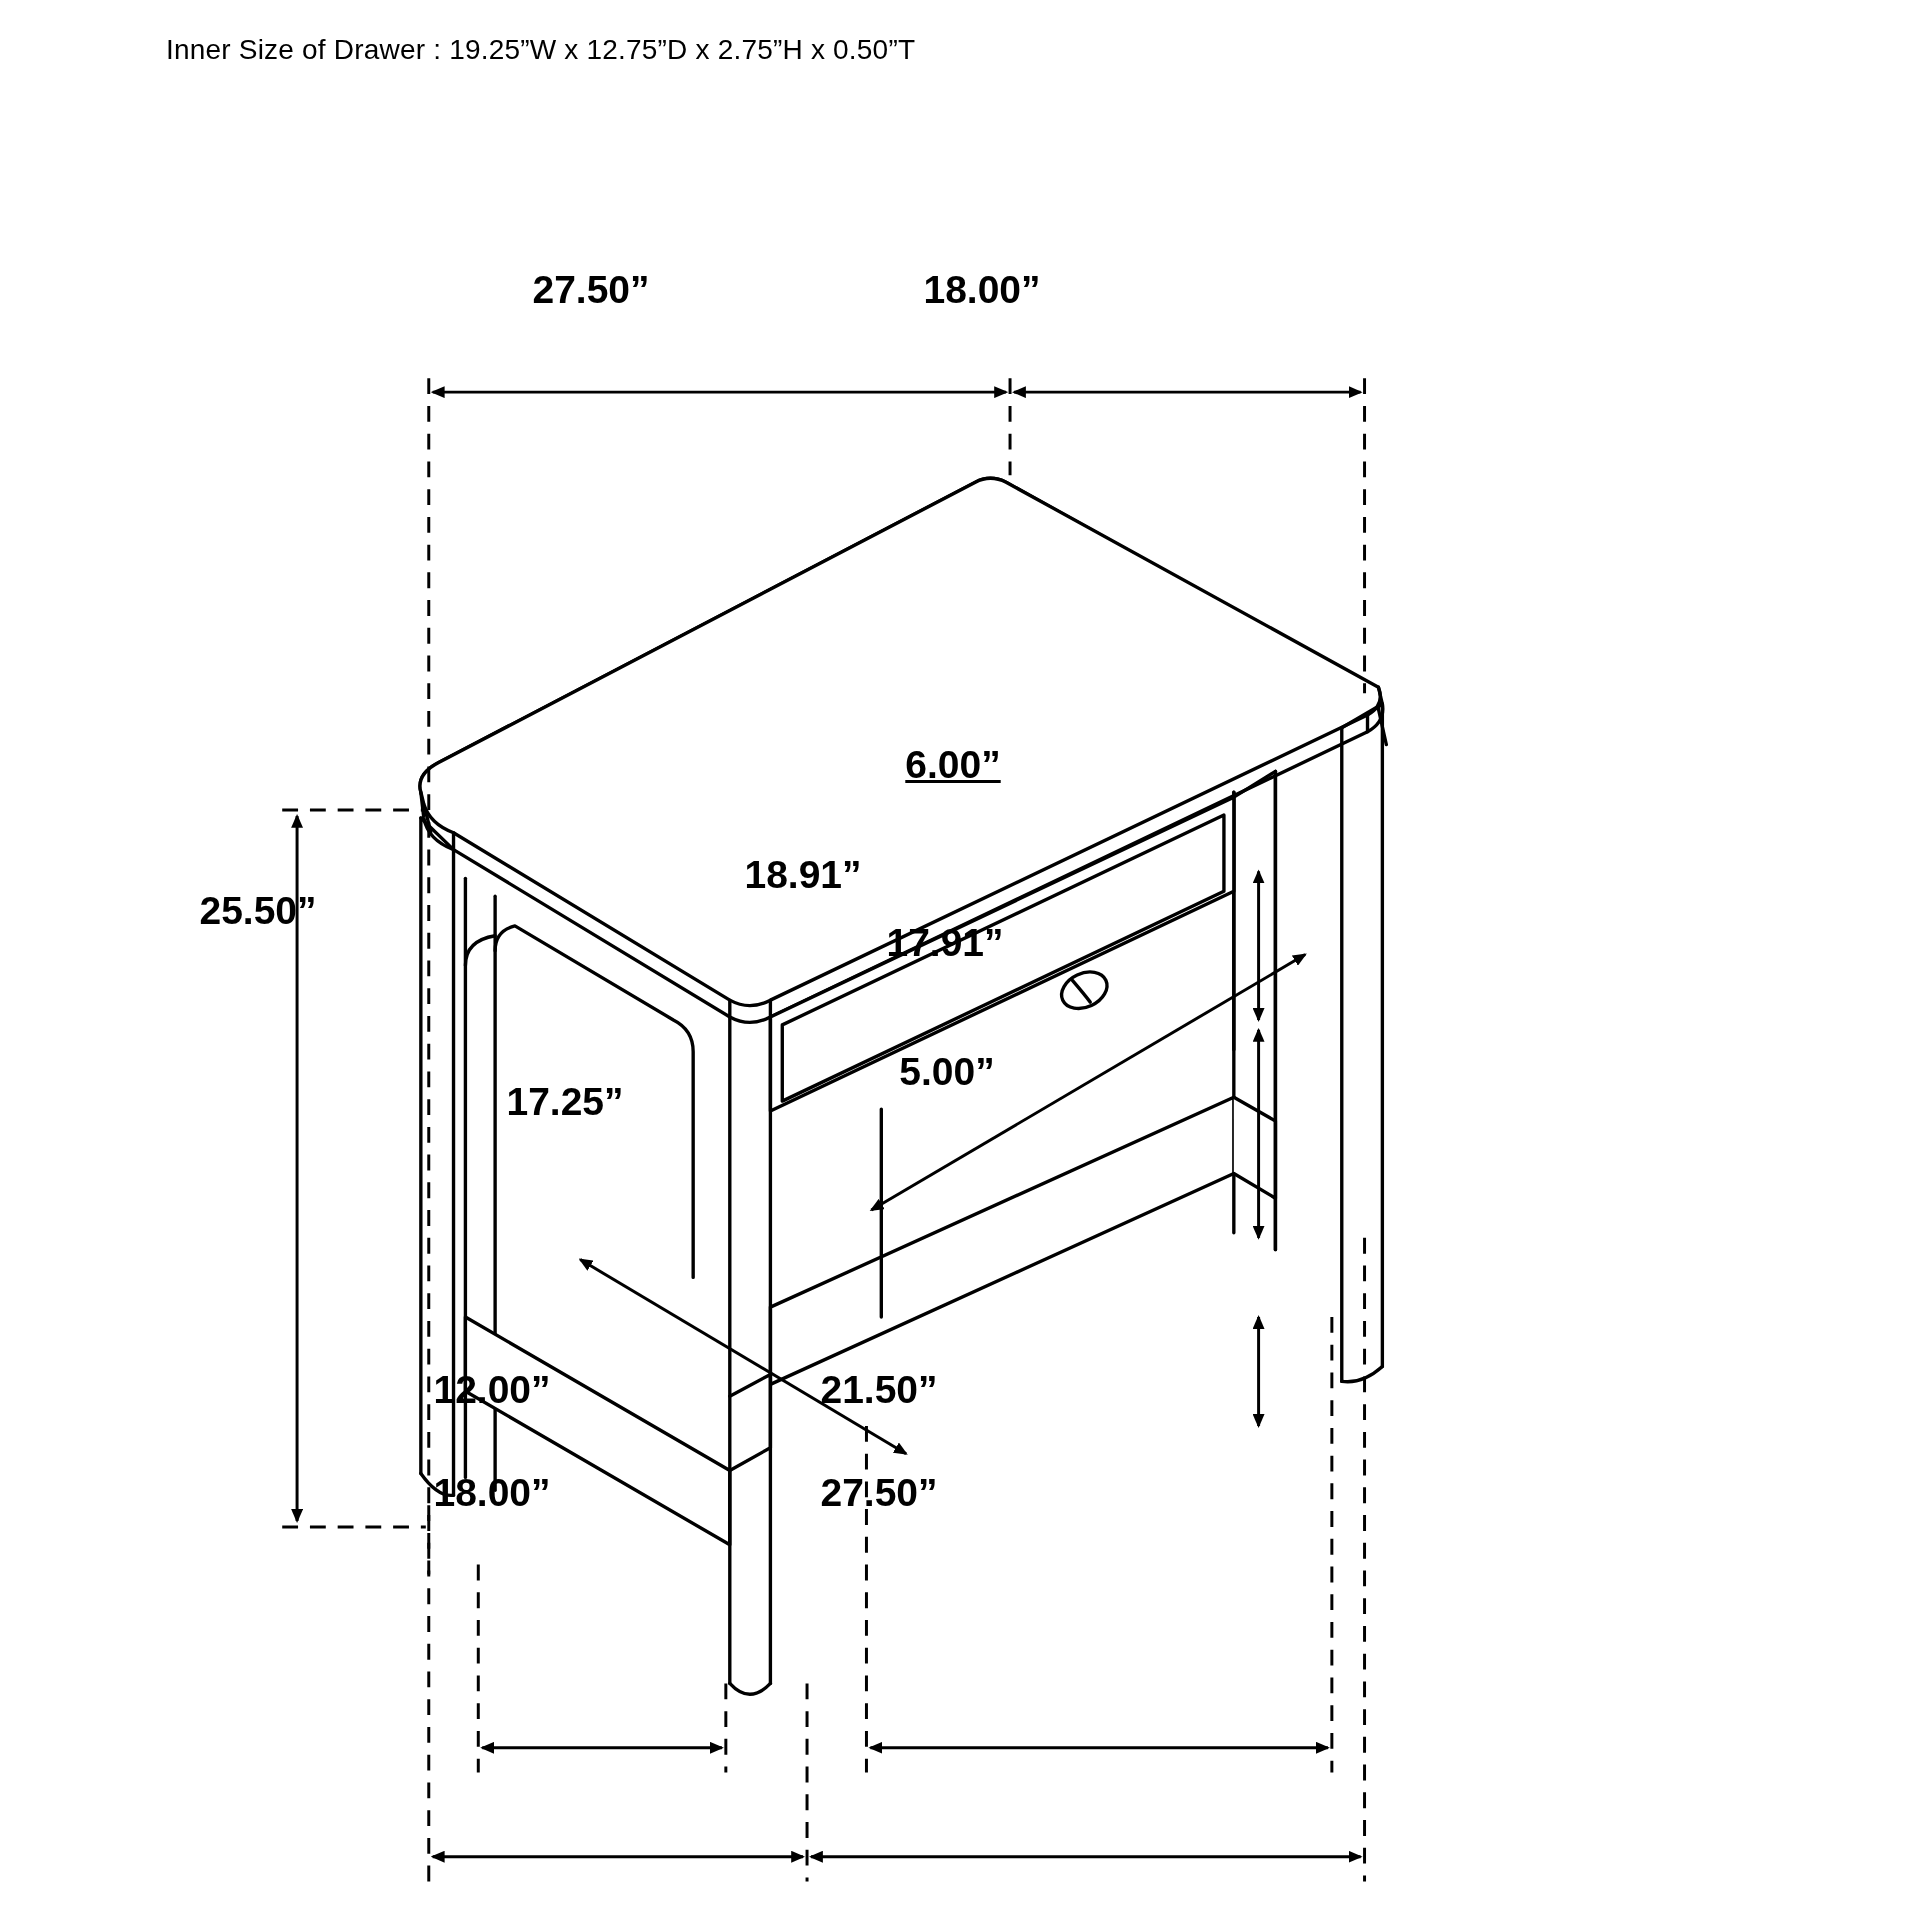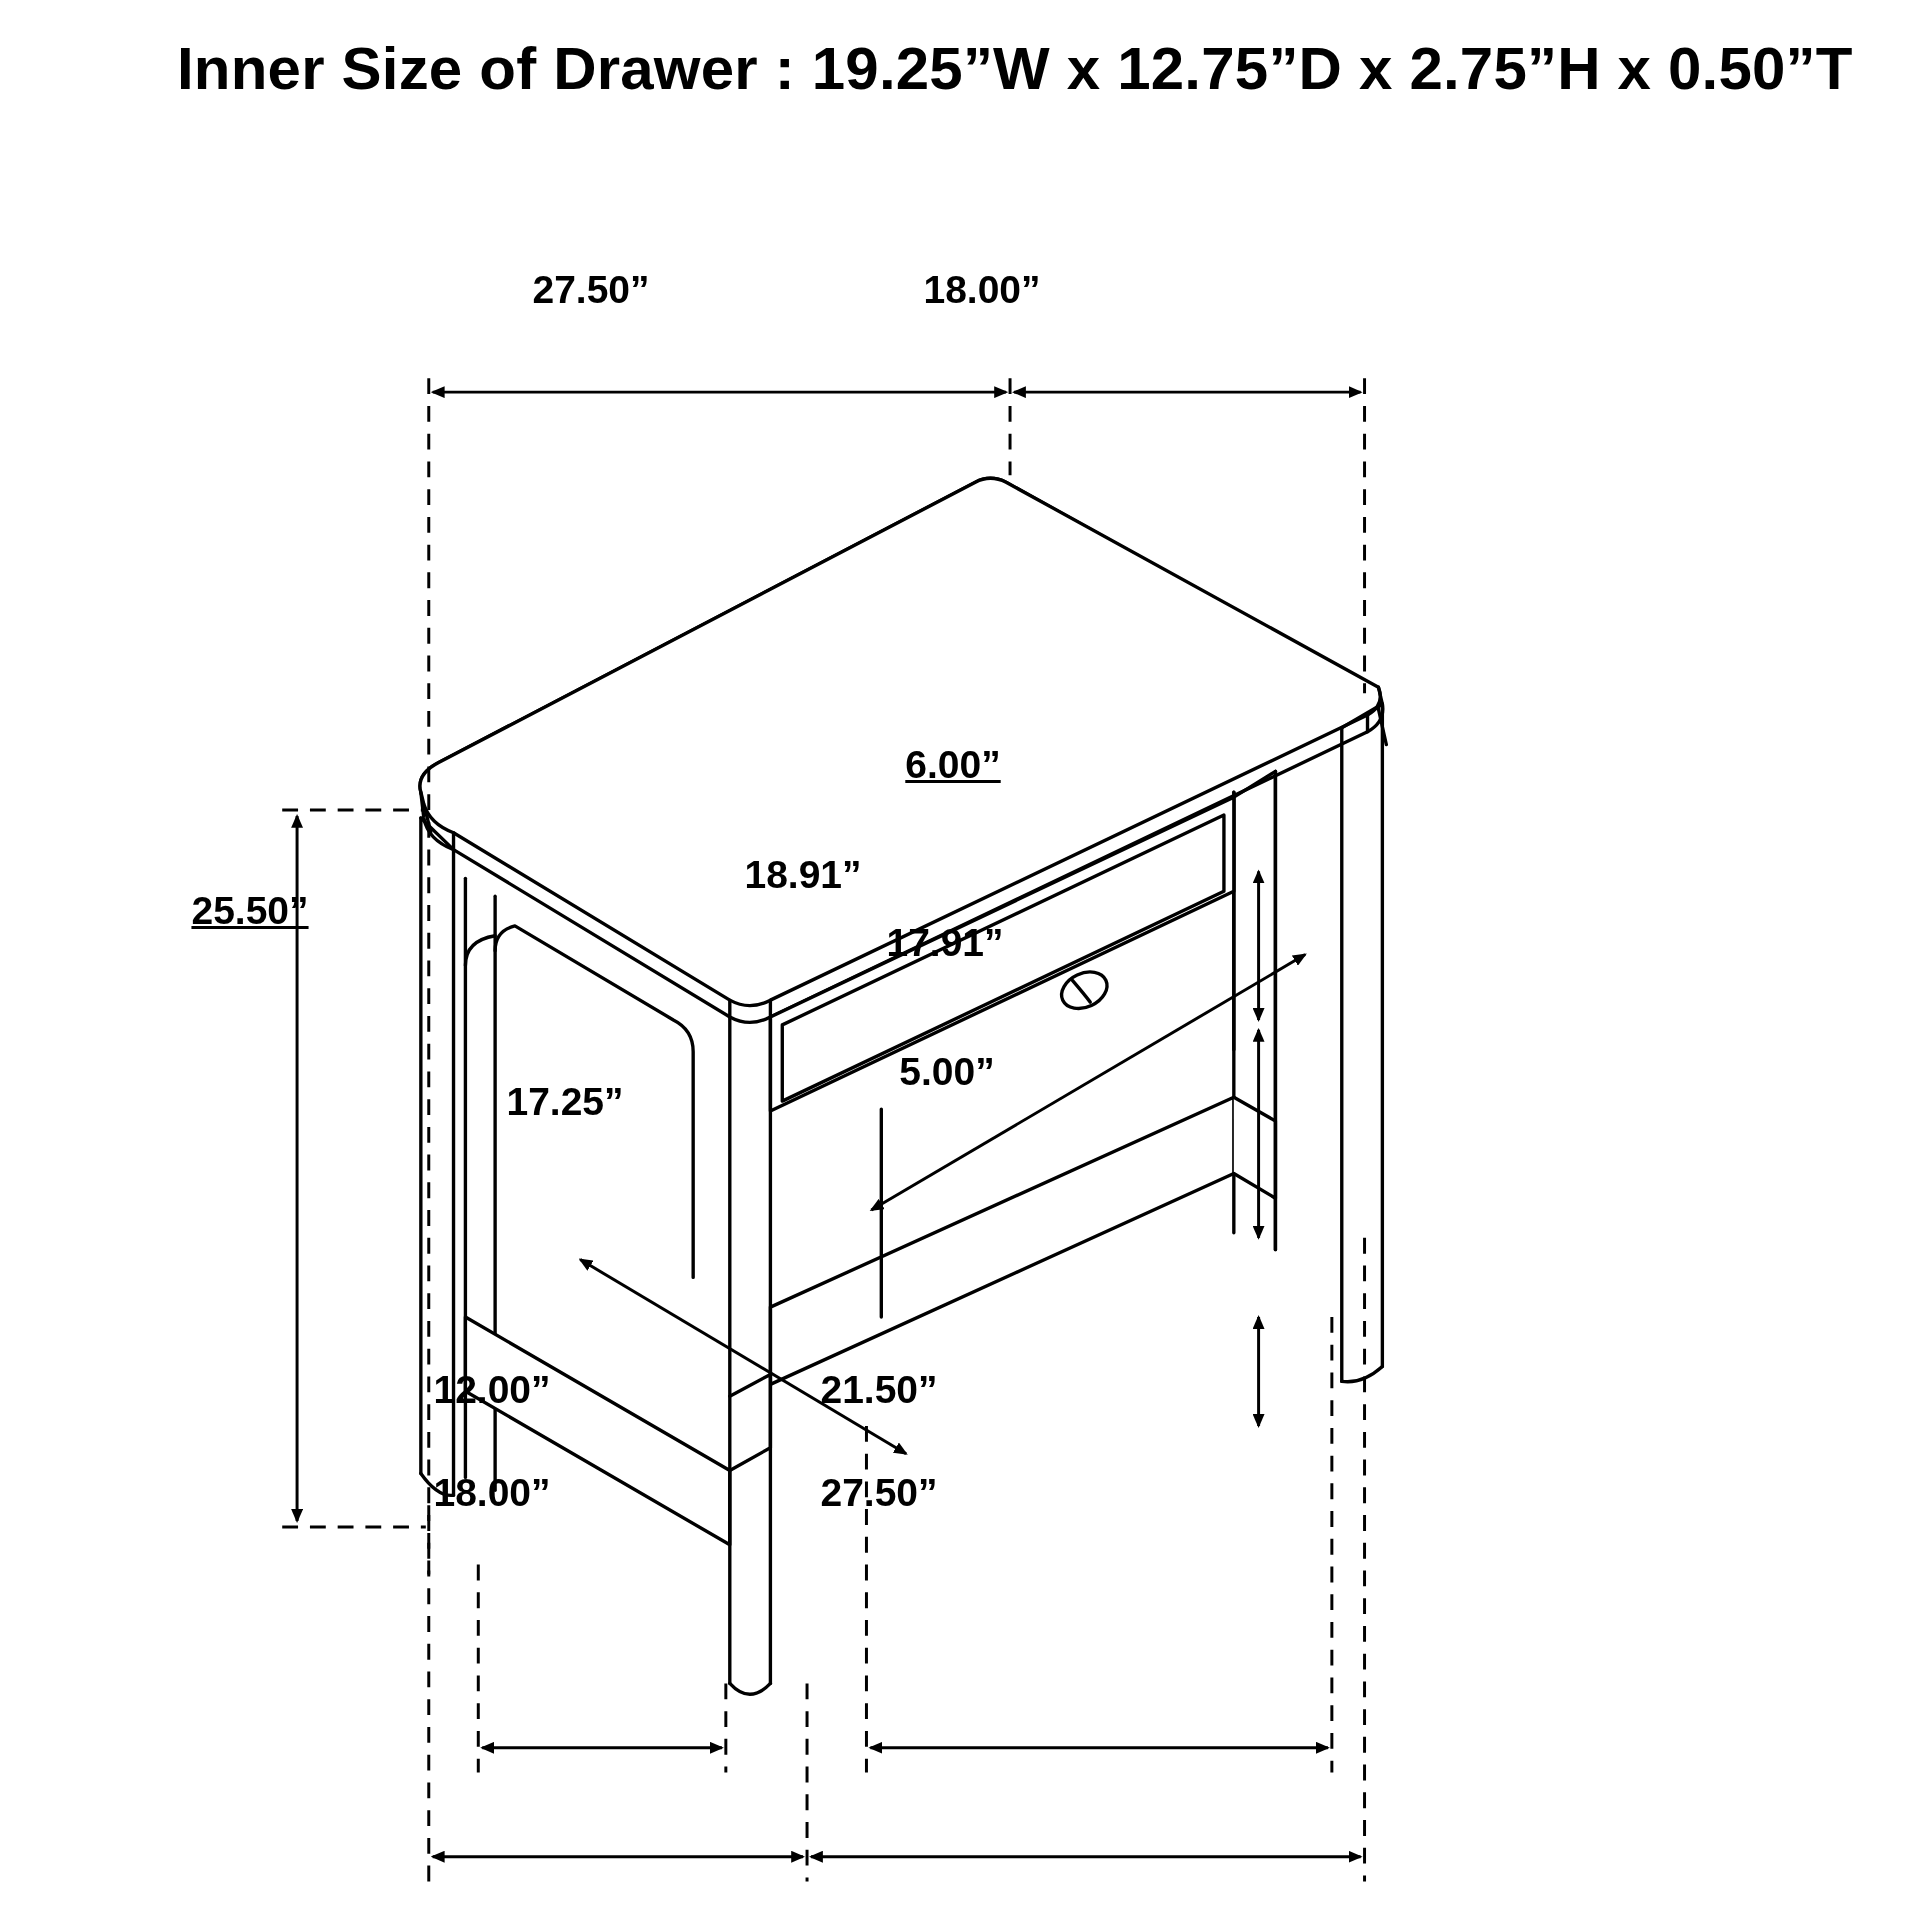--- a/index.html
+++ b/index.html
@@ -1,23 +1,23 @@
 <!DOCTYPE html>
 <html><head>
 <meta charset="utf-8">
 <style>
   html,body{margin:0;padding:0;background:#ffffff;}
   body{width:1927px;height:1927px;font-family:"Liberation Sans",sans-serif;color:#000;position:relative;overflow:hidden;}
   #stage{position:absolute;left:0;top:0;width:1927px;height:1927px;}
   .title{
     position:absolute;
-    left:177px;
+    left:166px;
     top:34px;
-    font-size:60px;
-    font-weight:bold;
+    font-size:28px;
+    font-weight:normal;
     letter-spacing:0.2px;
     white-space:nowrap;
   }
   svg.diagram{position:absolute;left:0;top:0;width:1927px;height:1927px;}
   .dimlabel{
     position:absolute;
     font-size:39px;
     font-weight:bold;
     white-space:nowrap;
     transform:translate(-50%,-50%);
@@ -140,21 +140,21 @@
       <path d="M879,1765 L1341,1765" marker-start="url(#arrowStart)" marker-end="url(#arrowEnd)"></path>
 
       <path d="M437,1875 L811,1875" marker-start="url(#arrowStart)" marker-end="url(#arrowEnd)"></path>
 
       <path d="M819,1875 L1374,1875" marker-start="url(#arrowStart)" marker-end="url(#arrowEnd)"></path>
     </g>
   </svg>
 
   <div class="dimlabel" style="left:591px; top:290px;">27.50”</div>
   <div class="dimlabel" style="left:982px; top:290px;">18.00”</div>
-  <div class="dimlabel" style="left:250px; top:911px;text-decoration:underline;">25.50”</div>
+  <div class="dimlabel" style="left:258px; top:911px;">25.50”</div>
   <div class="dimlabel" style="left:953px; top:765px;text-decoration:underline;">6.00”</div>
   <div class="dimlabel" style="left:803px; top:875px;">18.91”</div>
   <div class="dimlabel" style="left:945px; top:943px;">17.91”</div>
   <div class="dimlabel" style="left:523px; top:1102px;margin-left:42px;">17.25”</div>
   <div class="dimlabel" style="left:947px; top:1072px;">5.00”</div>
   <div class="dimlabel" style="left:492px; top:1390px;">12.00”</div>
   <div class="dimlabel" style="left:879px; top:1390px;">21.50”</div>
   <div class="dimlabel" style="left:492px; top:1493px;">18.00”</div>
   <div class="dimlabel" style="left:879px; top:1493px;">27.50”</div>
 

